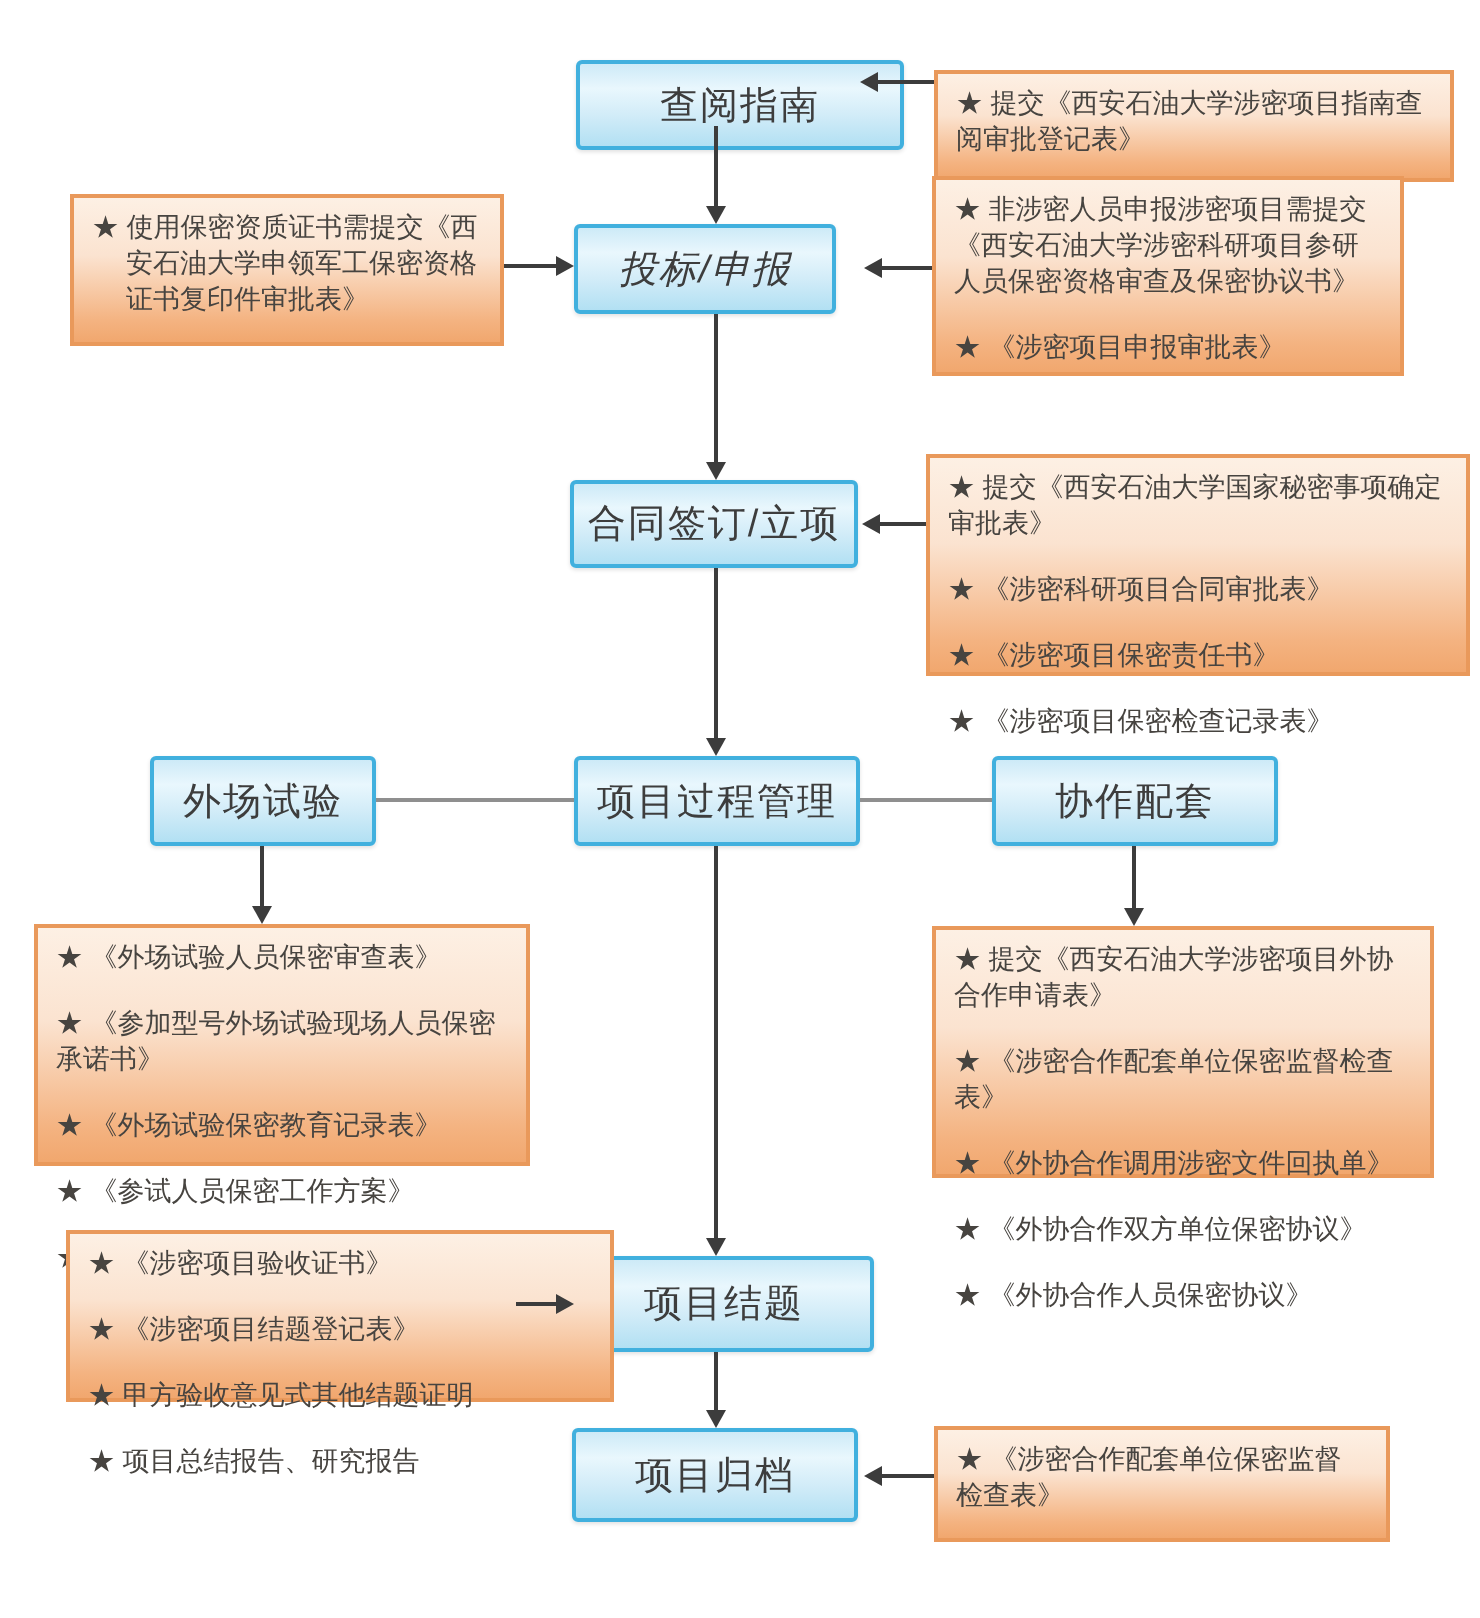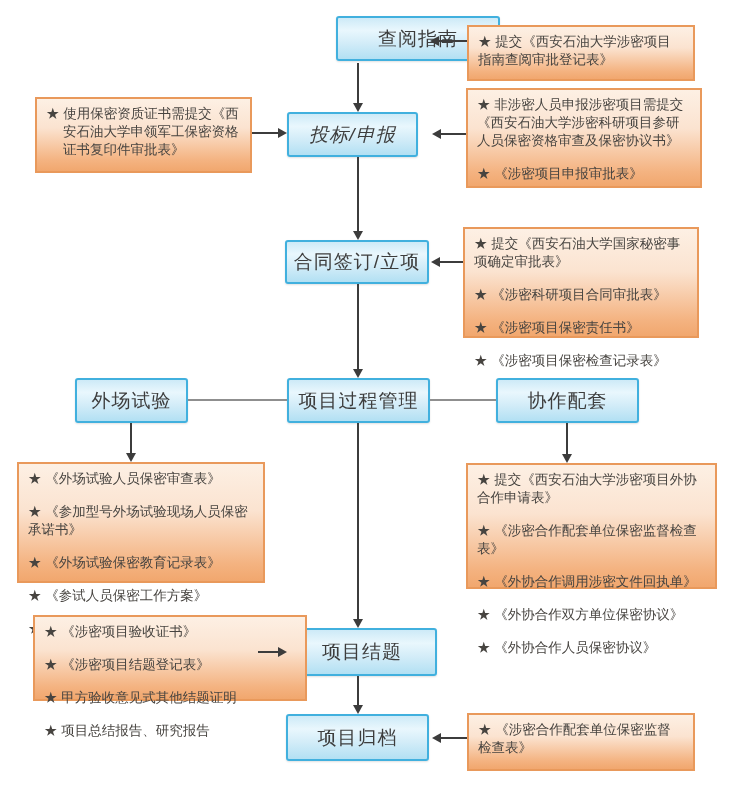--- a/index.html
+++ b/index.html
@@ -34,21 +34,21 @@
   .head{position:absolute;width:0;height:0;}
   .head.down{border-left:5px solid transparent;border-right:5px solid transparent;border-top:9px solid #3c3c3c;}
   .head.left{border-top:5px solid transparent;border-bottom:5px solid transparent;border-right:9px solid #3c3c3c;}
   .head.right{border-top:5px solid transparent;border-bottom:5px solid transparent;border-left:9px solid #3c3c3c;}
 </style>
 </head>
 <body>
 
 <div class="canvas">
 
-  <div class="node" style="left:288px;top:16px;width:164px;height:45px;margin-left:48px;">
+  <div class="node" style="left:288px;top:30px;width:164px;height:45px;">
     <span>查阅指南</span>
   </div>
   <div class="node" style="left:287px;top:112px;width:131px;height:45px;font-style:italic;">
     <span>投标/申报</span>
   </div>
   <div class="node" style="left:285px;top:240px;width:144px;height:44px;">
     <span>合同签订/立项</span>
   </div>
   <div class="node" style="left:75px;top:378px;width:113px;height:45px;">
     <span>外场试验</span>
@@ -59,31 +59,31 @@
   <div class="node" style="left:496px;top:378px;width:143px;height:45px;">
     <span>协作配套</span>
   </div>
   <div class="node" style="left:287px;top:628px;width:150px;height:48px;">
     <span>项目结题</span>
   </div>
   <div class="node" style="left:286px;top:714px;width:143px;height:47px;">
     <span>项目归档</span>
   </div>
 
-  <div class="doc" style="left:467px;top:25px;width:228px;height:56px;">
+  <div class="doc" style="left:467px;top:35px;width:260px;height:56px;">
       <div class="doc-item">★ 提交《西安石油大学涉密项目指南查阅审批登记表》</div>
     </div>
   <div class="doc hang" style="left:35px;top:97px;width:217px;height:76px;">
       <div class="doc-item">★ 使用保密资质证书需提交《西安石油大学申领军工保密资格证书复印件审批表》</div>
     </div>
   <div class="doc" style="left:466px;top:88px;width:236px;height:100px;">
       <div class="doc-item">★ 非涉密人员申报涉密项目需提交《西安石油大学涉密科研项目参研人员保密资格审查及保密协议书》</div>
       <div class="doc-item">★ 《涉密项目申报审批表》</div>
     </div>
-  <div class="doc" style="left:463px;top:227px;width:236px;height:111px;">
+  <div class="doc" style="left:463px;top:227px;width:272px;height:111px;">
       <div class="doc-item">★ 提交《西安石油大学国家秘密事项确定审批表》</div>
       <div class="doc-item">★ 《涉密科研项目合同审批表》</div>
       <div class="doc-item">★ 《涉密项目保密责任书》</div>
       <div class="doc-item">★ 《涉密项目保密检查记录表》</div>
     </div>
   <div class="doc" style="left:17px;top:462px;width:248px;height:121px;">
       <div class="doc-item">★ 《外场试验人员保密审查表》</div>
       <div class="doc-item">★ 《参加型号外场试验现场人员保密承诺书》</div>
       <div class="doc-item">★ 《外场试验保密教育记录表》</div>
       <div class="doc-item">★ 《参试人员保密工作方案》</div>

